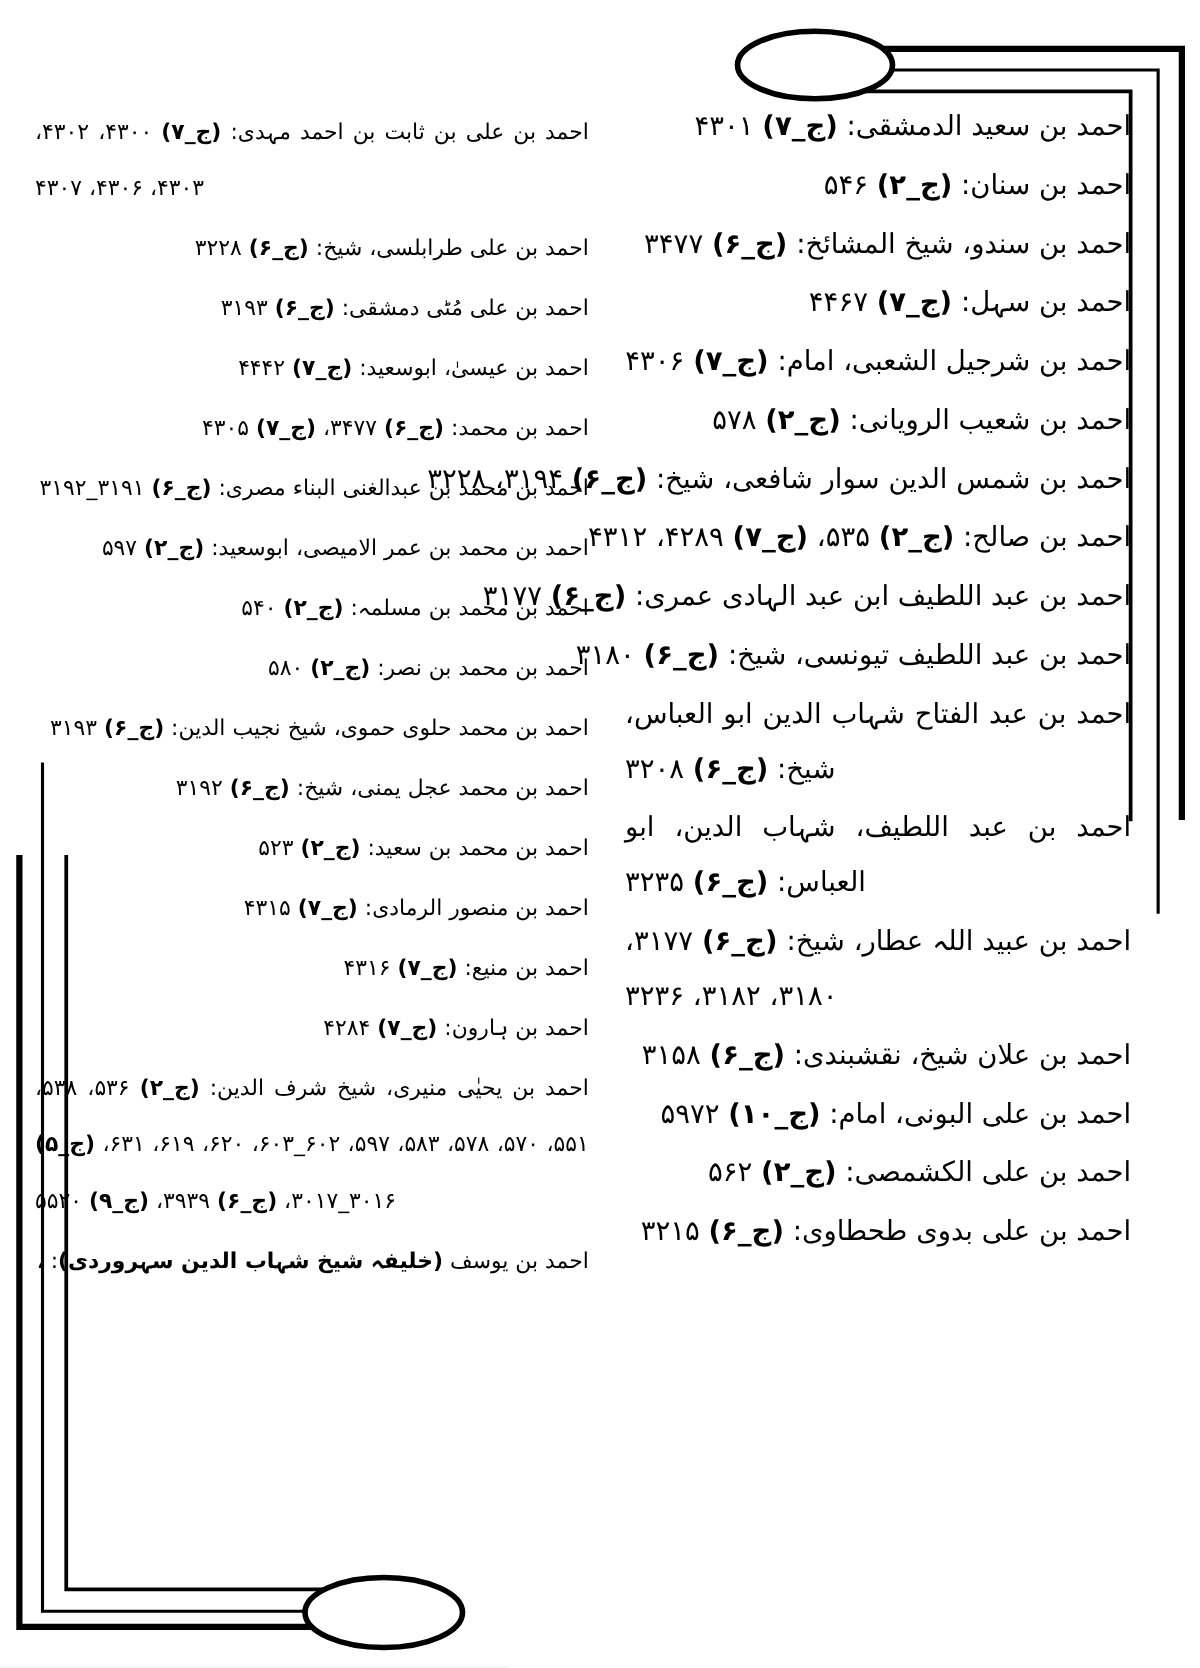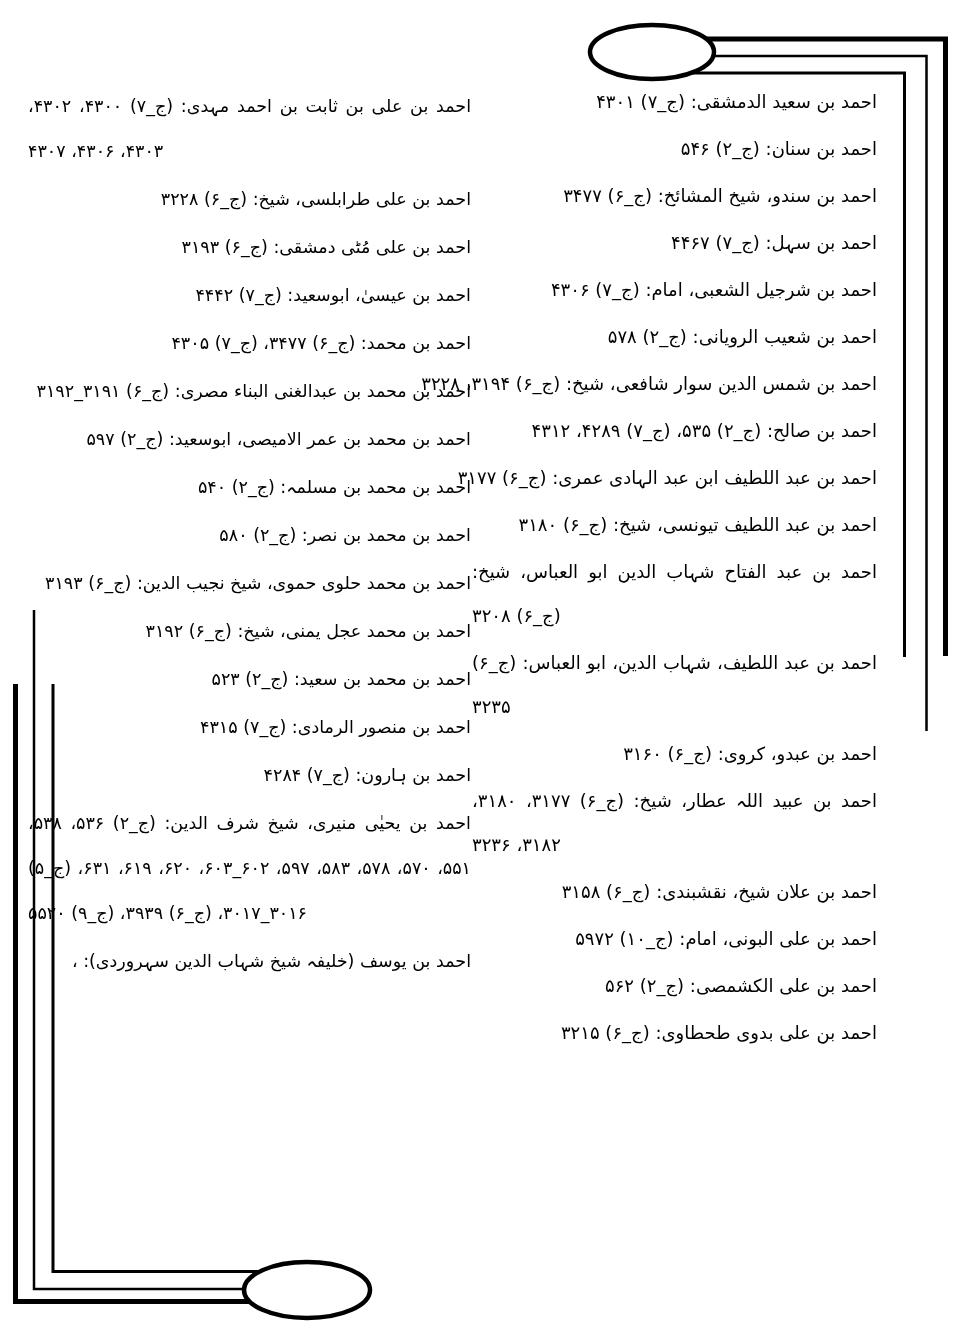--- a/index.html
+++ b/index.html
@@ -14,35 +14,35 @@
   }
   .ornaments {
     position:absolute; inset:0;
     pointer-events:none;
   }
   .col {
     position:absolute;
     direction:rtl;
     overflow:visible;
   }
-  .col-right { top:80px;  left:472px; width:405px; font-size:18px; }
+  .col-right { top:80px;  left:500px; width:405px; font-size:22px; }
   .col-left  { top:84px;  left:28px;  width:443px; font-size:17.5px; }
   .entry {
     margin:0 0 3px 0;
     line-height:44px;
     text-align:right;
     white-space:nowrap;
   }
   .col-left .entry { line-height:45px; }
   .entry.wrap {
     white-space:normal;
     text-align:justify;
     text-align-last:left;
   }
-  .entry b { font-weight:normal; }
+  .entry b { font-weight:bold; }
 </style>
 </head>
 <body>
 
 <div class="page">
 
   <svg class="ornaments" width="960" height="1334" viewBox="0 0 960 1334" aria-hidden="true">
     <g>
       <path d="M 640 39 H 945.5 V 656" fill="none" stroke="#000" stroke-width="5"></path>
       <path d="M 660 56 H 926.5 V 731" fill="none" stroke="#000" stroke-width="2.5"></path>
@@ -63,21 +63,20 @@
       <p class="entry">احمد بن سندو، شیخ المشائخ: <b>(ج_۶)</b> ۳۴۷۷</p>
       <p class="entry">احمد بن سہل: <b>(ج_۷)</b> ۴۴۶۷</p>
       <p class="entry">احمد بن شرجیل الشعبی، امام: <b>(ج_۷)</b> ۴۳۰۶</p>
       <p class="entry">احمد بن شعیب الرویانی: <b>(ج_۲)</b> ۵۷۸</p>
       <p class="entry">احمد بن شمس الدین سوار شافعی، شیخ: <b>(ج_۶)</b> ۳۱۹۴، ۳۲۲۸</p>
       <p class="entry">احمد بن صالح: <b>(ج_۲)</b> ۵۳۵، <b>(ج_۷)</b> ۴۲۸۹، ۴۳۱۲</p>
       <p class="entry">احمد بن عبد اللطیف ابن عبد الہادی عمری: <b>(ج_۶)</b> ۳۱۷۷</p>
       <p class="entry">احمد بن عبد اللطیف تیونسی، شیخ: <b>(ج_۶)</b> ۳۱۸۰</p>
       <p class="entry wrap">احمد بن عبد الفتاح شہاب الدین ابو العباس، شیخ: <b>(ج_۶)</b> ۳۲۰۸</p>
       <p class="entry wrap">احمد بن عبد اللطیف، شہاب الدین، ابو العباس: <b>(ج_۶)</b> ۳۲۳۵</p>
-      <p class="entry">احمد بن عبدو، کروی: <b>(ج_۶)</b> ۳۱۶۰</p>
       <p class="entry wrap">احمد بن عبید اللہ عطار، شیخ: <b>(ج_۶)</b> ۳۱۷۷، ۳۱۸۰، ۳۱۸۲، ۳۲۳۶</p>
       <p class="entry">احمد بن علان شیخ، نقشبندی: <b>(ج_۶)</b> ۳۱۵۸</p>
       <p class="entry">احمد بن علی البونی، امام: <b>(ج_۱۰)</b> ۵۹۷۲</p>
       <p class="entry">احمد بن علی الکشمصی: <b>(ج_۲)</b> ۵۶۲</p>
       <p class="entry">احمد بن علی بدوی طحطاوی: <b>(ج_۶)</b> ۳۲۱۵</p>
     </div>
 
   <div class="col col-left" id="col-left">
       <p class="entry wrap">احمد بن علی بن ثابت بن احمد مہدی: <b>(ج_۷)</b> ۴۳۰۰، ۴۳۰۲، ۴۳۰۳، ۴۳۰۶، ۴۳۰۷</p>
       <p class="entry">احمد بن علی طرابلسی، شیخ: <b>(ج_۶)</b> ۳۲۲۸</p>
@@ -85,18 +84,19 @@
       <p class="entry">احمد بن عیسیٰ، ابوسعید: <b>(ج_۷)</b> ۴۴۴۲</p>
       <p class="entry">احمد بن محمد: <b>(ج_۶)</b> ۳۴۷۷، <b>(ج_۷)</b> ۴۳۰۵</p>
       <p class="entry">احمد بن محمد بن عبدالغنی البناء مصری: <b>(ج_۶)</b> ۳۱۹۱_۳۱۹۲</p>
       <p class="entry">احمد بن محمد بن عمر الامیصی، ابوسعید: <b>(ج_۲)</b> ۵۹۷</p>
       <p class="entry">احمد بن محمد بن مسلمہ: <b>(ج_۲)</b> ۵۴۰</p>
       <p class="entry">احمد بن محمد بن نصر: <b>(ج_۲)</b> ۵۸۰</p>
       <p class="entry">احمد بن محمد حلوی حموی، شیخ نجیب الدین: <b>(ج_۶)</b> ۳۱۹۳</p>
       <p class="entry">احمد بن محمد عجل یمنی، شیخ: <b>(ج_۶)</b> ۳۱۹۲</p>
       <p class="entry">احمد بن محمد بن سعید: <b>(ج_۲)</b> ۵۲۳</p>
       <p class="entry">احمد بن منصور الرمادی: <b>(ج_۷)</b> ۴۳۱۵</p>
+      <p class="entry">احمد بن منیع: <b>(ج_۷)</b> ۴۳۱۶</p>
       <p class="entry">احمد بن ہارون: <b>(ج_۷)</b> ۴۲۸۴</p>
       <p class="entry wrap">احمد بن یحیٰی منیری، شیخ شرف الدین: <b>(ج_۲)</b> ۵۳۶، ۵۳۸، ۵۵۱، ۵۷۰، ۵۷۸، ۵۸۳، ۵۹۷، ۶۰۲_۶۰۳، ۶۲۰، ۶۱۹، ۶۳۱، <b>(ج_۵)</b> ۳۰۱۶_۳۰۱۷، <b>(ج_۶)</b> ۳۹۳۹، <b>(ج_۹)</b> ۵۵۲۰</p>
       <p class="entry">احمد بن یوسف <b>(خلیفہ شیخ شہاب الدین سہروردی)</b>: ،</p>
     </div>
 
 </div>
 
 </body></html>

